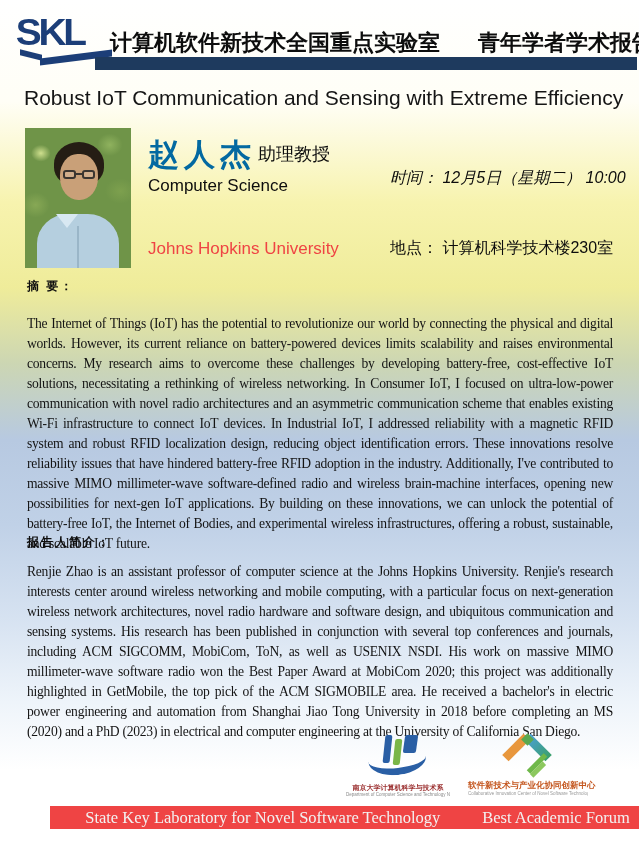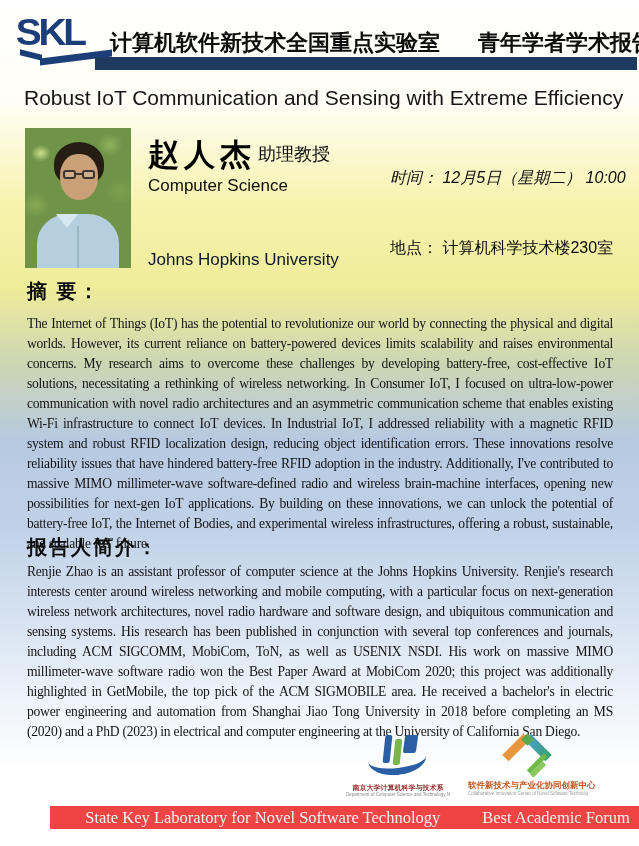--- a/index.html
+++ b/index.html
@@ -52,29 +52,29 @@
   .glasses .lens.r { right:0; }
   .glasses .bridge { position:absolute; left:12px; top:3px; width:8px; height:2px; background:#3a3530; }
   .shirt { position:absolute; left:12px; top:86px; width:82px; height:54px;
            background:#b5cfdf; border-radius:38% 38% 0 0/55% 55% 0 0; }
   .collar { position:absolute; left:31px; top:86px; width:0; height:0;
             border-left:11px solid transparent; border-right:11px solid transparent;
             border-top:14px solid #d8e8f2; }
   .placket { position:absolute; left:52px; top:98px; width:2px; height:42px; background:#9ab6c8; }
 
   .spk-name   { left:148px; top:134px; font-family:"Liberation Serif", serif;
-                font-weight:bold; font-size:31px; letter-spacing:5px; color:#000000; }
+                font-weight:bold; font-size:31px; letter-spacing:5px; color:#0369a1; }
   .spk-title  { left:258px; top:142px; font-size:18px; color:#0d0d0d; }
   .spk-dept   { left:148px; top:176px; font-size:17px; color:#0d0d0d; }
-  .spk-univ   { left:148px; top:250px; font-size:17px; color:#0f172a; }
+  .spk-univ   { left:148px; top:239px; font-size:17px; color:#ef4444; }
   .meta-time  { left:390px; top:168px; font-size:16px; color:#0d0d0d; white-space:nowrap;font-style:italic; }
   .meta-loc   { left:390px; top:238px; font-size:16px; color:#0d0d0d; white-space:nowrap; }
 
   
-  .sec-head { font-weight:bold; font-size:20px; color:#0d0d0d; letter-spacing:2px; }
+  .sec-head { font-weight:bold; font-size:12px; color:#0d0d0d; letter-spacing:2px; }
   .abs-head { left:27px; top:278px; }
   .bio-head { left:27px; top:534px; }
   .para { left:27px; width:586px; font-family:"Liberation Serif", serif;
           font-size:13.6px; letter-spacing:-0.25px; line-height:20px;
           text-align:justify; color:#141414; }
   .abs-body { top:314px; }
   .bio-body { top:562px; }
 
   
   .nju-logo { left:364px; top:733px; width:68px; height:48px; }

